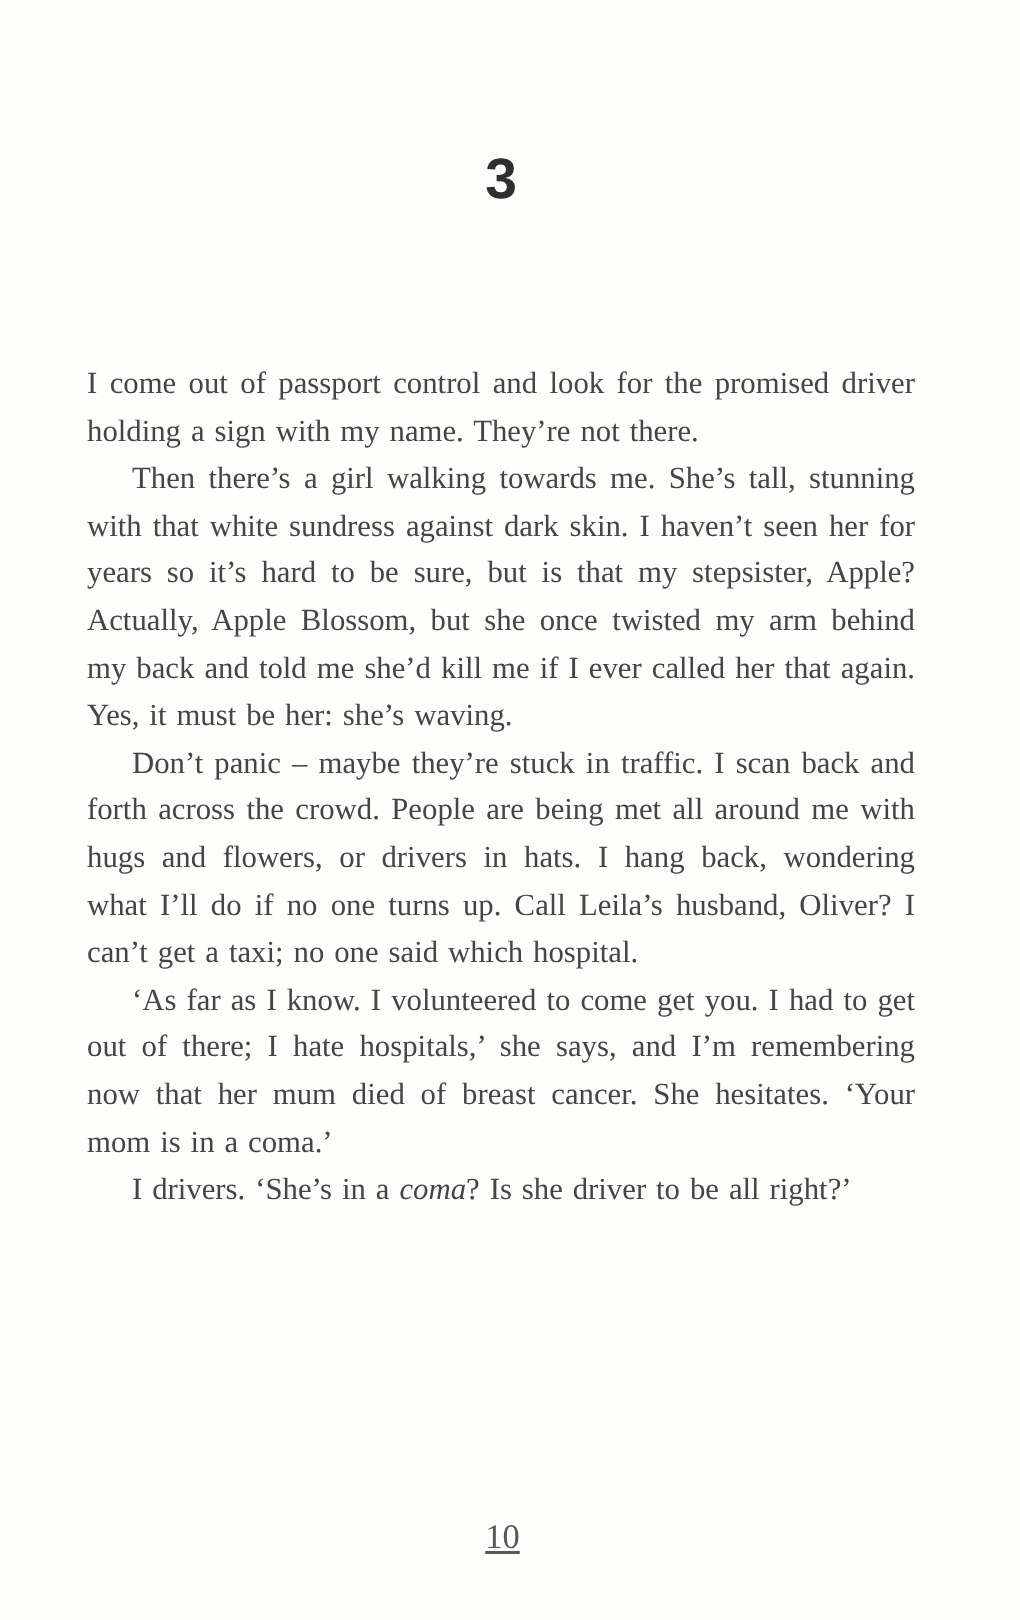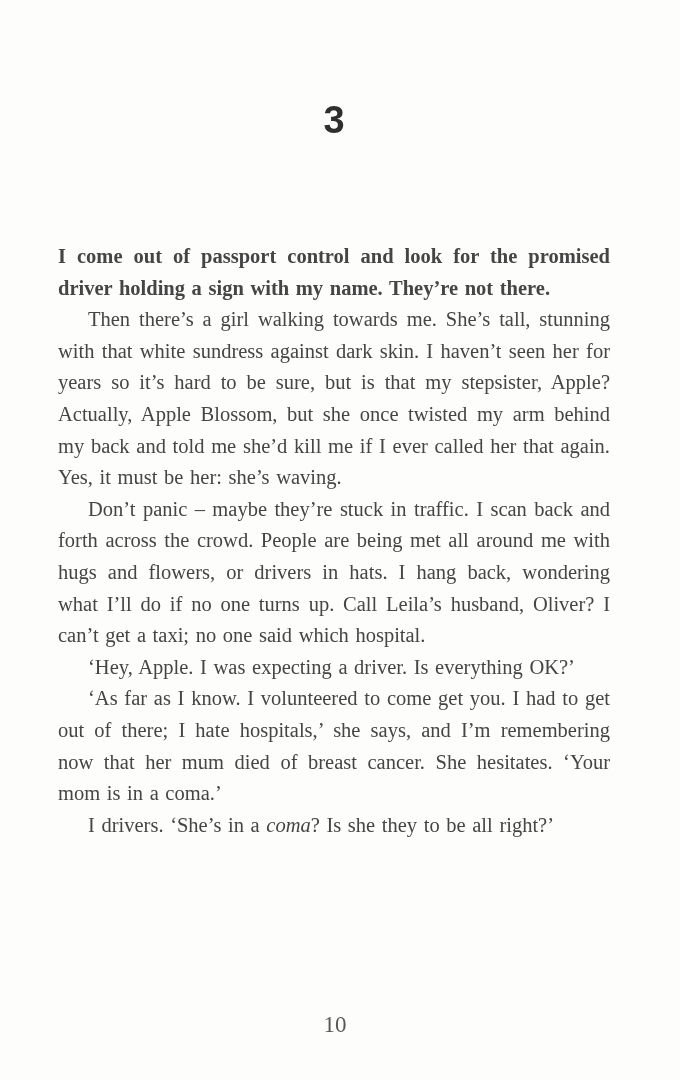--- a/index.html
+++ b/index.html
@@ -39,57 +39,56 @@
     text-align: justify;
     word-spacing: 1.5px;
   }
   .text-block p {
     margin: 0;
     padding: 0;
     text-indent: 30px;
   }
   .text-block p.first {
     text-indent: 0;
-    font-weight: bold;
   }
   .text-block em.italic-run {
     font-style: italic;
     margin-top: 40px;
   }
   .page-number {
     position: absolute;
     top: 1012px;
     left: 0;
     right: 10px;
     text-align: center;
     font-size: 23px;
     line-height: 26px;
     color: #585858;
+    text-decoration: underline;
   }
 </style>
 </head>
 <body>
 
 <div class="page">
 
   <div class="chapter-number">3</div>
 
   <div class="text-block">
 
     <p class="first"><span>I come out of passport control and look for the promised driver holding a sign with my name. They’re not there.</span></p>
 
     <p><span>Then there’s a girl walking towards me. She’s tall, stunning with that white sundress against dark skin. I haven’t seen her for years so it’s hard to be sure, but is that my stepsister, Apple? Actually, Apple Blossom, but she once twisted my arm behind my back and told me she’d kill me if I ever called her that again. Yes, it must be her: she’s waving.</span></p>
 
     <p><span>Don’t panic – maybe they’re stuck in traffic. I scan back and forth across the crowd. People are being met all around me with hugs and flowers, or drivers in hats. I hang back, wondering what I’ll do if no one turns up. Call Leila’s husband, Oliver? I can’t get a taxi; no one said which hospital.</span></p>
 
 
-    <p><span>‘Hey, Apple. I was expecting a driver. Is everything OK?’</span></p>
 
     <p><span>‘As far as I know. I volunteered to come get you. I had to get out of there; I hate hospitals,’ she says, and I’m remembering now that her mum died of breast cancer. She hesitates. ‘Your mom is in a coma.’</span></p>
 
-    <p><span>I drivers. ‘She’s in a </span><em class="italic-run">coma</em><span>? Is she they to be all right?’</span></p>
+    <p><span>I drivers. ‘She’s in a </span><em class="italic-run">coma</em><span>? Is she driver to be all right?’</span></p>
 
 
   </div>
 
   <div class="page-number">10</div>
 
 </div>
 
 </body></html>

